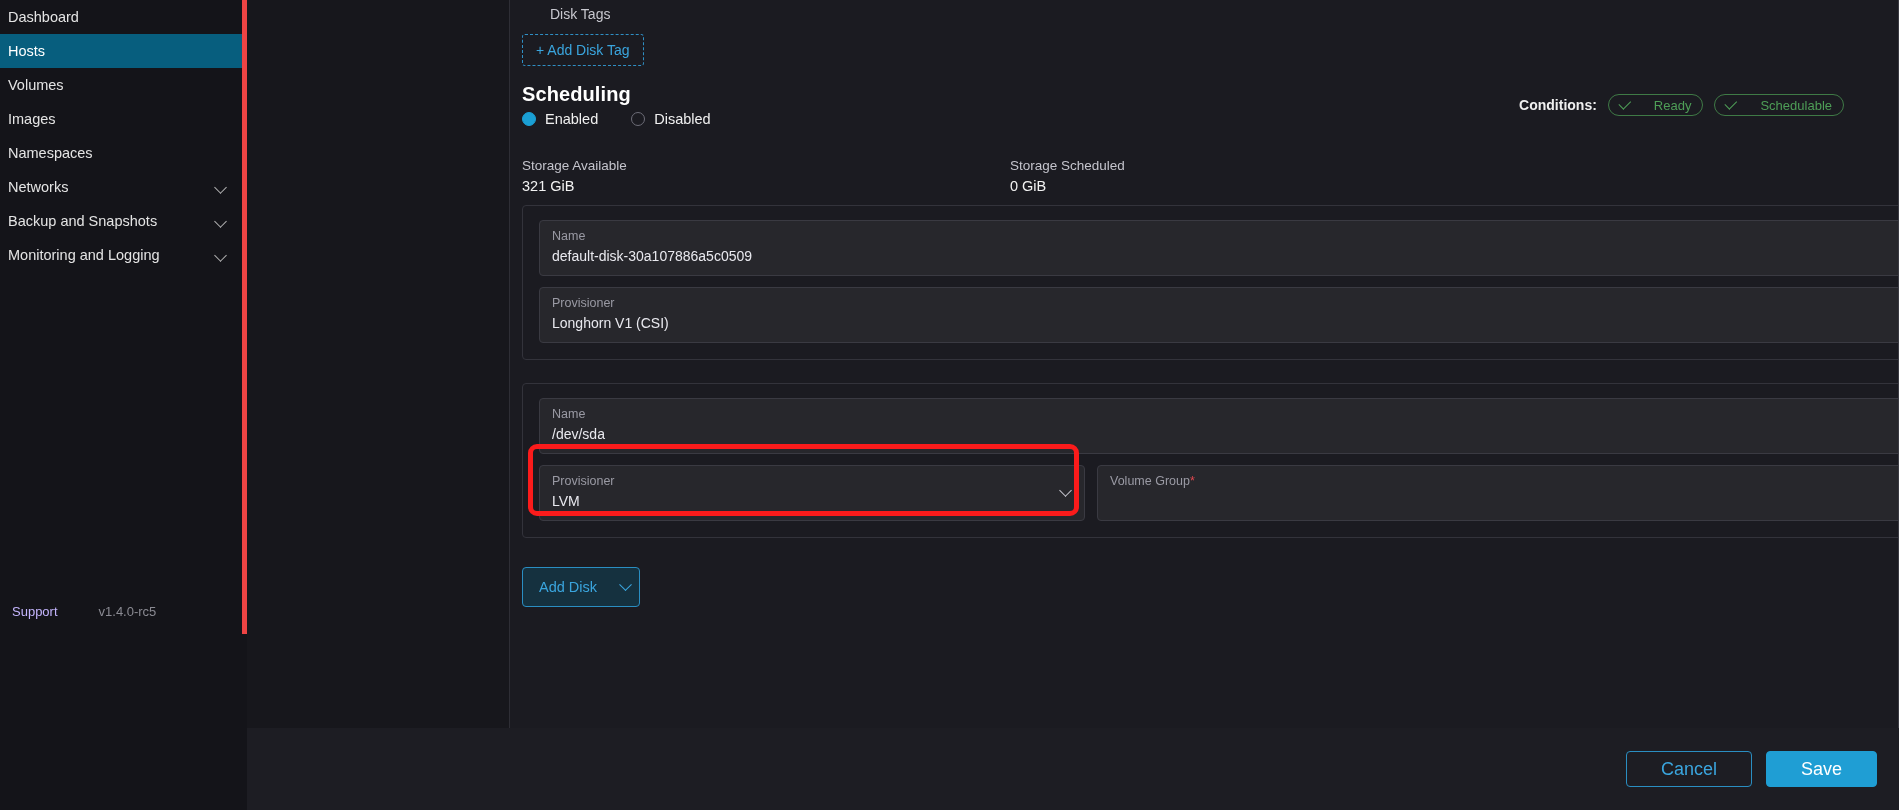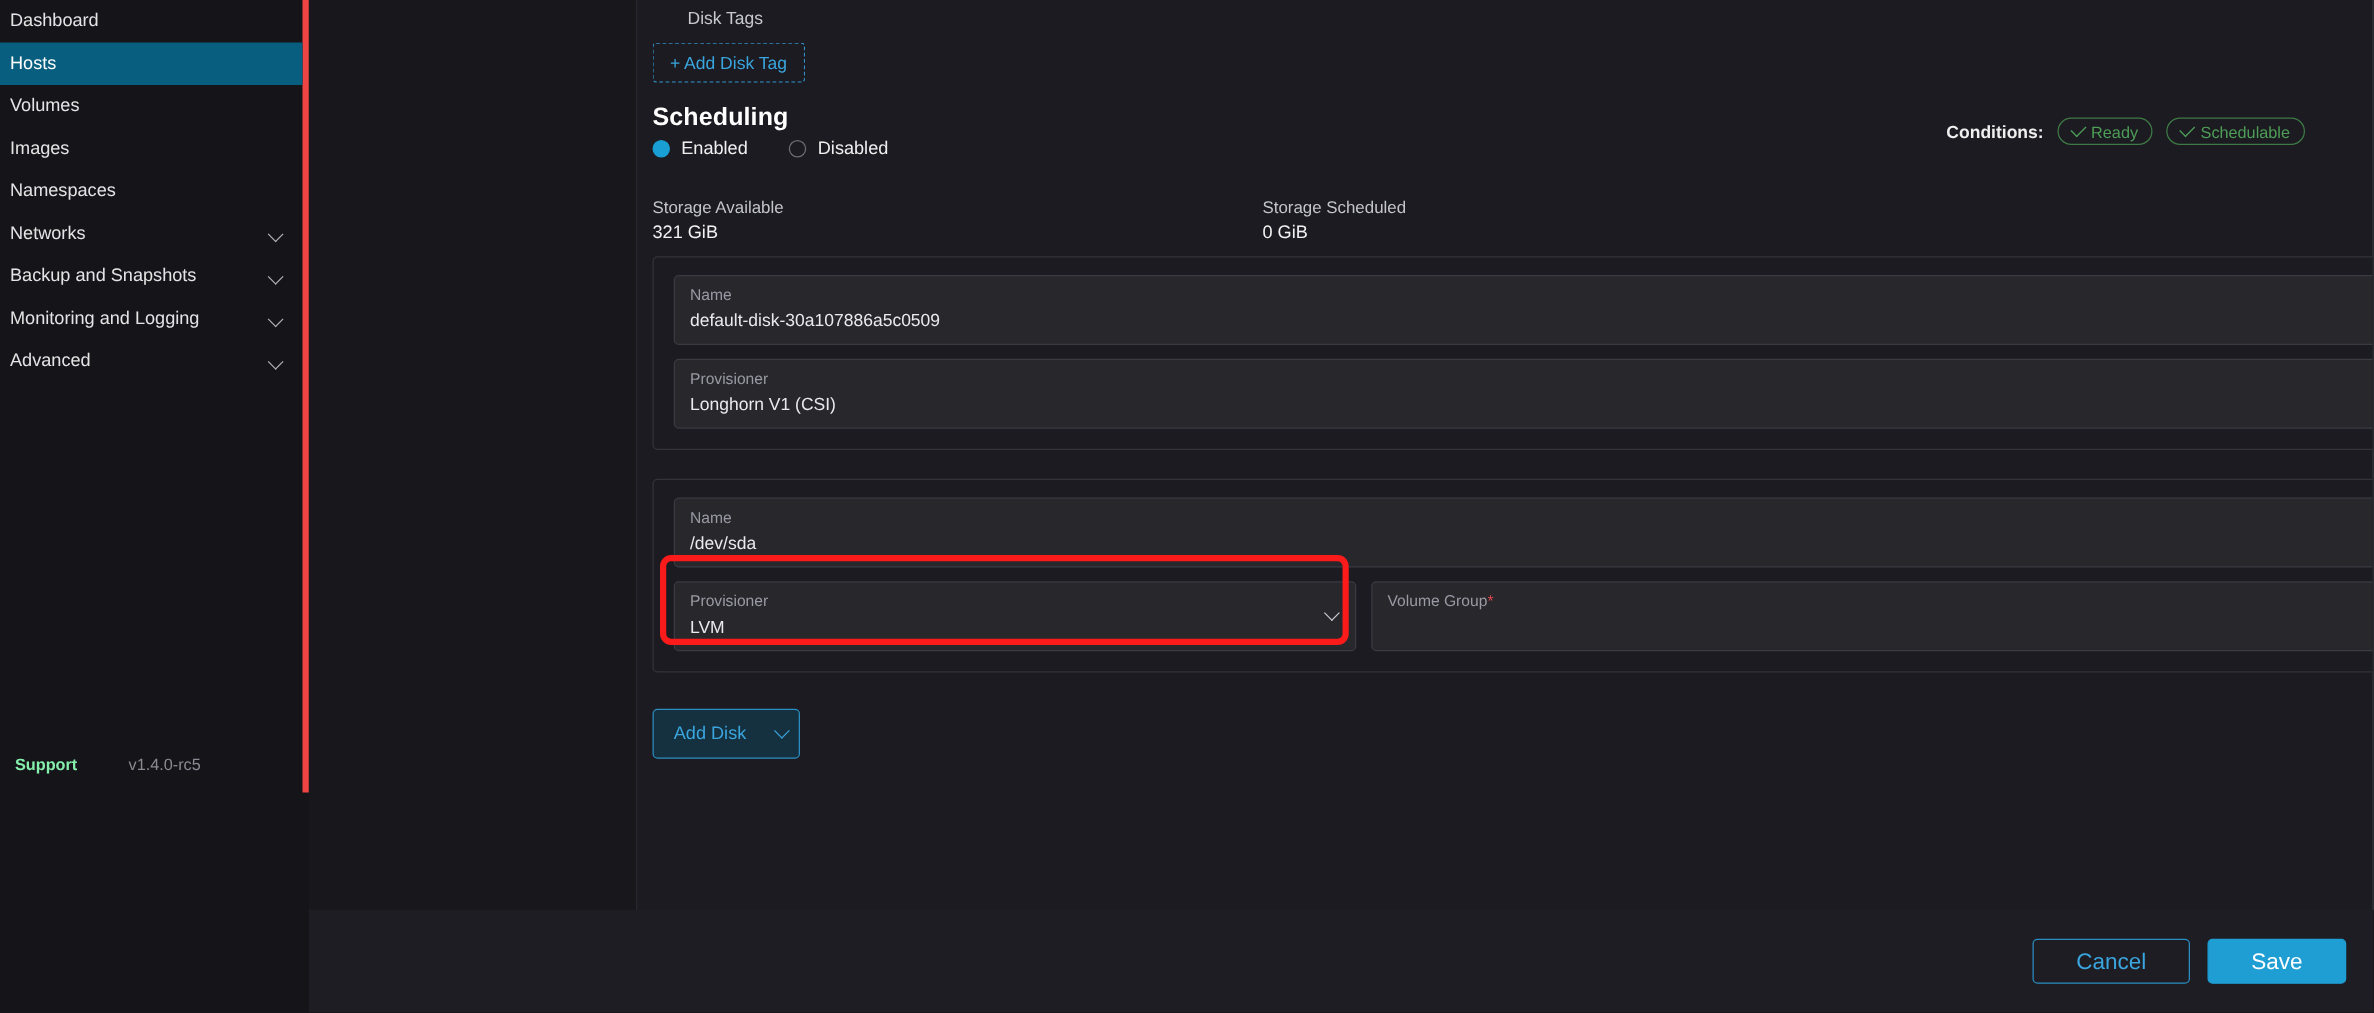--- a/index.html
+++ b/index.html
@@ -50,21 +50,21 @@
   }
   .sidebar-footer {
     position: absolute;
     left: 0; bottom: 0;
     width: 247px; height: 46px;
     display: flex; align-items: center;
     padding-left: 12px;
     gap: 14px;
     font-size: 13px;
   }
-  .support-link { color: #86efac; cursor: pointer; font-weight: bold; }
+  .support-link { color: #c4b5fd; cursor: pointer; }
   .version { color: #8a8a92; margin-left: 27px; }
 
   
   .mid-col {
     width: 263px;
     flex: 0 0 263px;
     background: #17171c;
     height: 728px;
     border-right: 1px solid #2e2e35;
   }
@@ -113,21 +113,21 @@
   .radio.on .dot { background: #1a9fd4; border-color: #1a9fd4; }
   .radio .rlabel { font-size: 14.5px; color: #f0f0f0; }
 
   .cond-wrap {
     position: absolute;
     right: 54px; top: 94px;
     display: flex; align-items: center; gap: 11px;
   }
   .cond-label { font-size: 14px; color: #efefef; font-weight: bold; }
   .badge {
-    display: inline-flex; align-items: center; gap: 4px;
+    display: inline-flex; align-items: center; gap: 23px;
     height: 22px; padding: 0 11px;
     border: 1px solid #3f7a46;
     border-radius: 11px;
     color: #4e9e57;
     font-size: 13px;
     background: transparent;
   }
   .badge .tick {
     width: 11px; height: 7px;
     border-left: 1.7px solid #4e9e57;
@@ -287,24 +287,20 @@
       <div class="nav-item">
         <span class="lbl">Backup and Snapshots</span>
         <span class="chev"></span>
       </div>
 
       <div class="nav-item">
         <span class="lbl">Monitoring and Logging</span>
         <span class="chev"></span>
       </div>
 
-      <div class="nav-item">
-        <span class="lbl">Advanced</span>
-        <span class="chev"></span>
-      </div>
 
     </div>
 
     <div class="sidebar-footer">
       <span class="support-link">Support</span>
       <span class="version">v1.4.0-rc5</span>
     </div>
   </nav>
 
   <div class="mid-col"></div>

